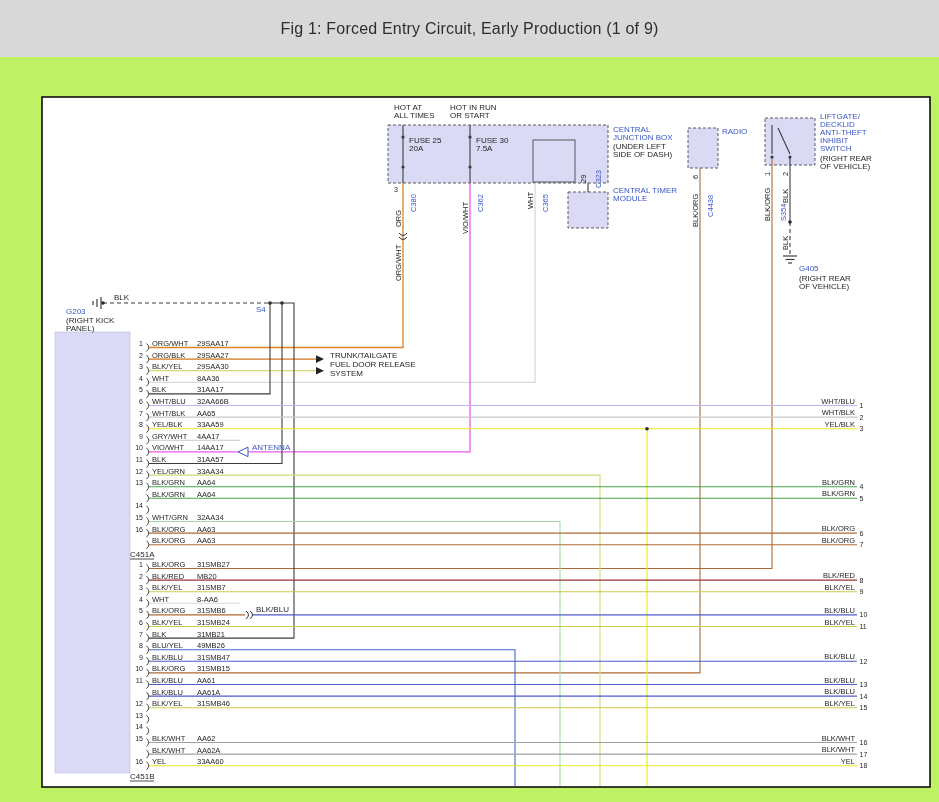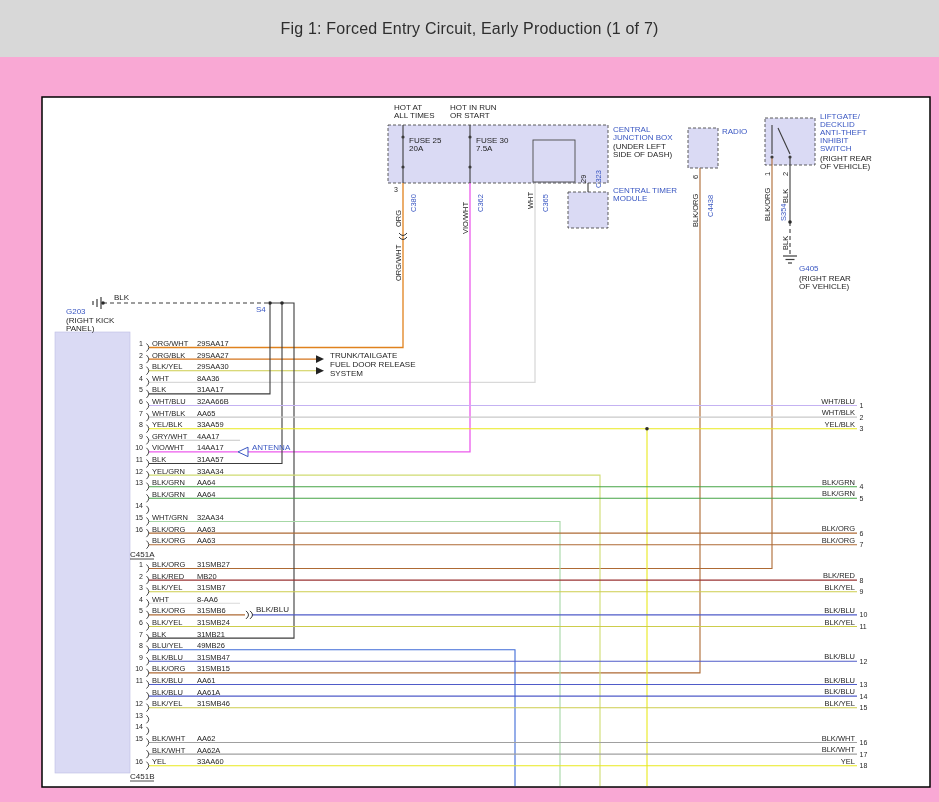--- a/index.html
+++ b/index.html
@@ -1,28 +1,28 @@
 <!DOCTYPE html>
 <html><head>
 <meta charset="utf-8">
 <style>
   html,body{margin:0;padding:0;background:#ffffff;}
   body{width:939px;height:802px;position:relative;font-family:"Liberation Sans",sans-serif;overflow:hidden;}
   .fig-header{position:absolute;top:0;left:0;width:939px;height:57px;background:#d8d8d8;
     display:flex;align-items:center;justify-content:center;}
   .fig-header span{font-size:16px;color:#2e2e2e;letter-spacing:.2px;}
-  .diagram-wrap{position:absolute;top:57px;left:0;width:939px;height:745px;background:#f9a8d4;}
+  .diagram-wrap{position:absolute;top:57px;left:0;width:939px;height:745px;background:#bef264;}
   svg{display:block;}
   svg text{font-family:"Liberation Sans",sans-serif;}
 </style>
 </head>
 <body>
 
 <div class="fig-header">
-  <span>Fig 1: Forced Entry Circuit, Early Production (1 of 7)</span>
+  <span>Fig 1: Forced Entry Circuit, Early Production (1 of 9)</span>
 </div>
 
 <div class="diagram-wrap">
   <svg id="wiring-svg" width="939" height="745" viewBox="0 57 939 745">
       <rect x="42" y="97" width="888" height="690" fill="#ffffff" stroke="#000000" stroke-width="1.5"></rect>
       <rect x="388" y="125" width="220" height="58" fill="#dadaf4" stroke="#4a4a4a" stroke-width="0.9" stroke-dasharray="3,2"></rect>
       <rect x="533" y="140" width="42" height="42" fill="#dadaf4" stroke="#4a4a4a" stroke-width="0.9"></rect>
       <rect x="568" y="192" width="40" height="36" fill="#dadaf4" stroke="#4a4a4a" stroke-width="0.9" stroke-dasharray="3,2"></rect>
       <rect x="688" y="128" width="30" height="40" fill="#dadaf4" stroke="#4a4a4a" stroke-width="0.9" stroke-dasharray="3,2"></rect>
       <rect x="765" y="118" width="50" height="47" fill="#dadaf4" stroke="#4a4a4a" stroke-width="0.9" stroke-dasharray="3,2"></rect>

